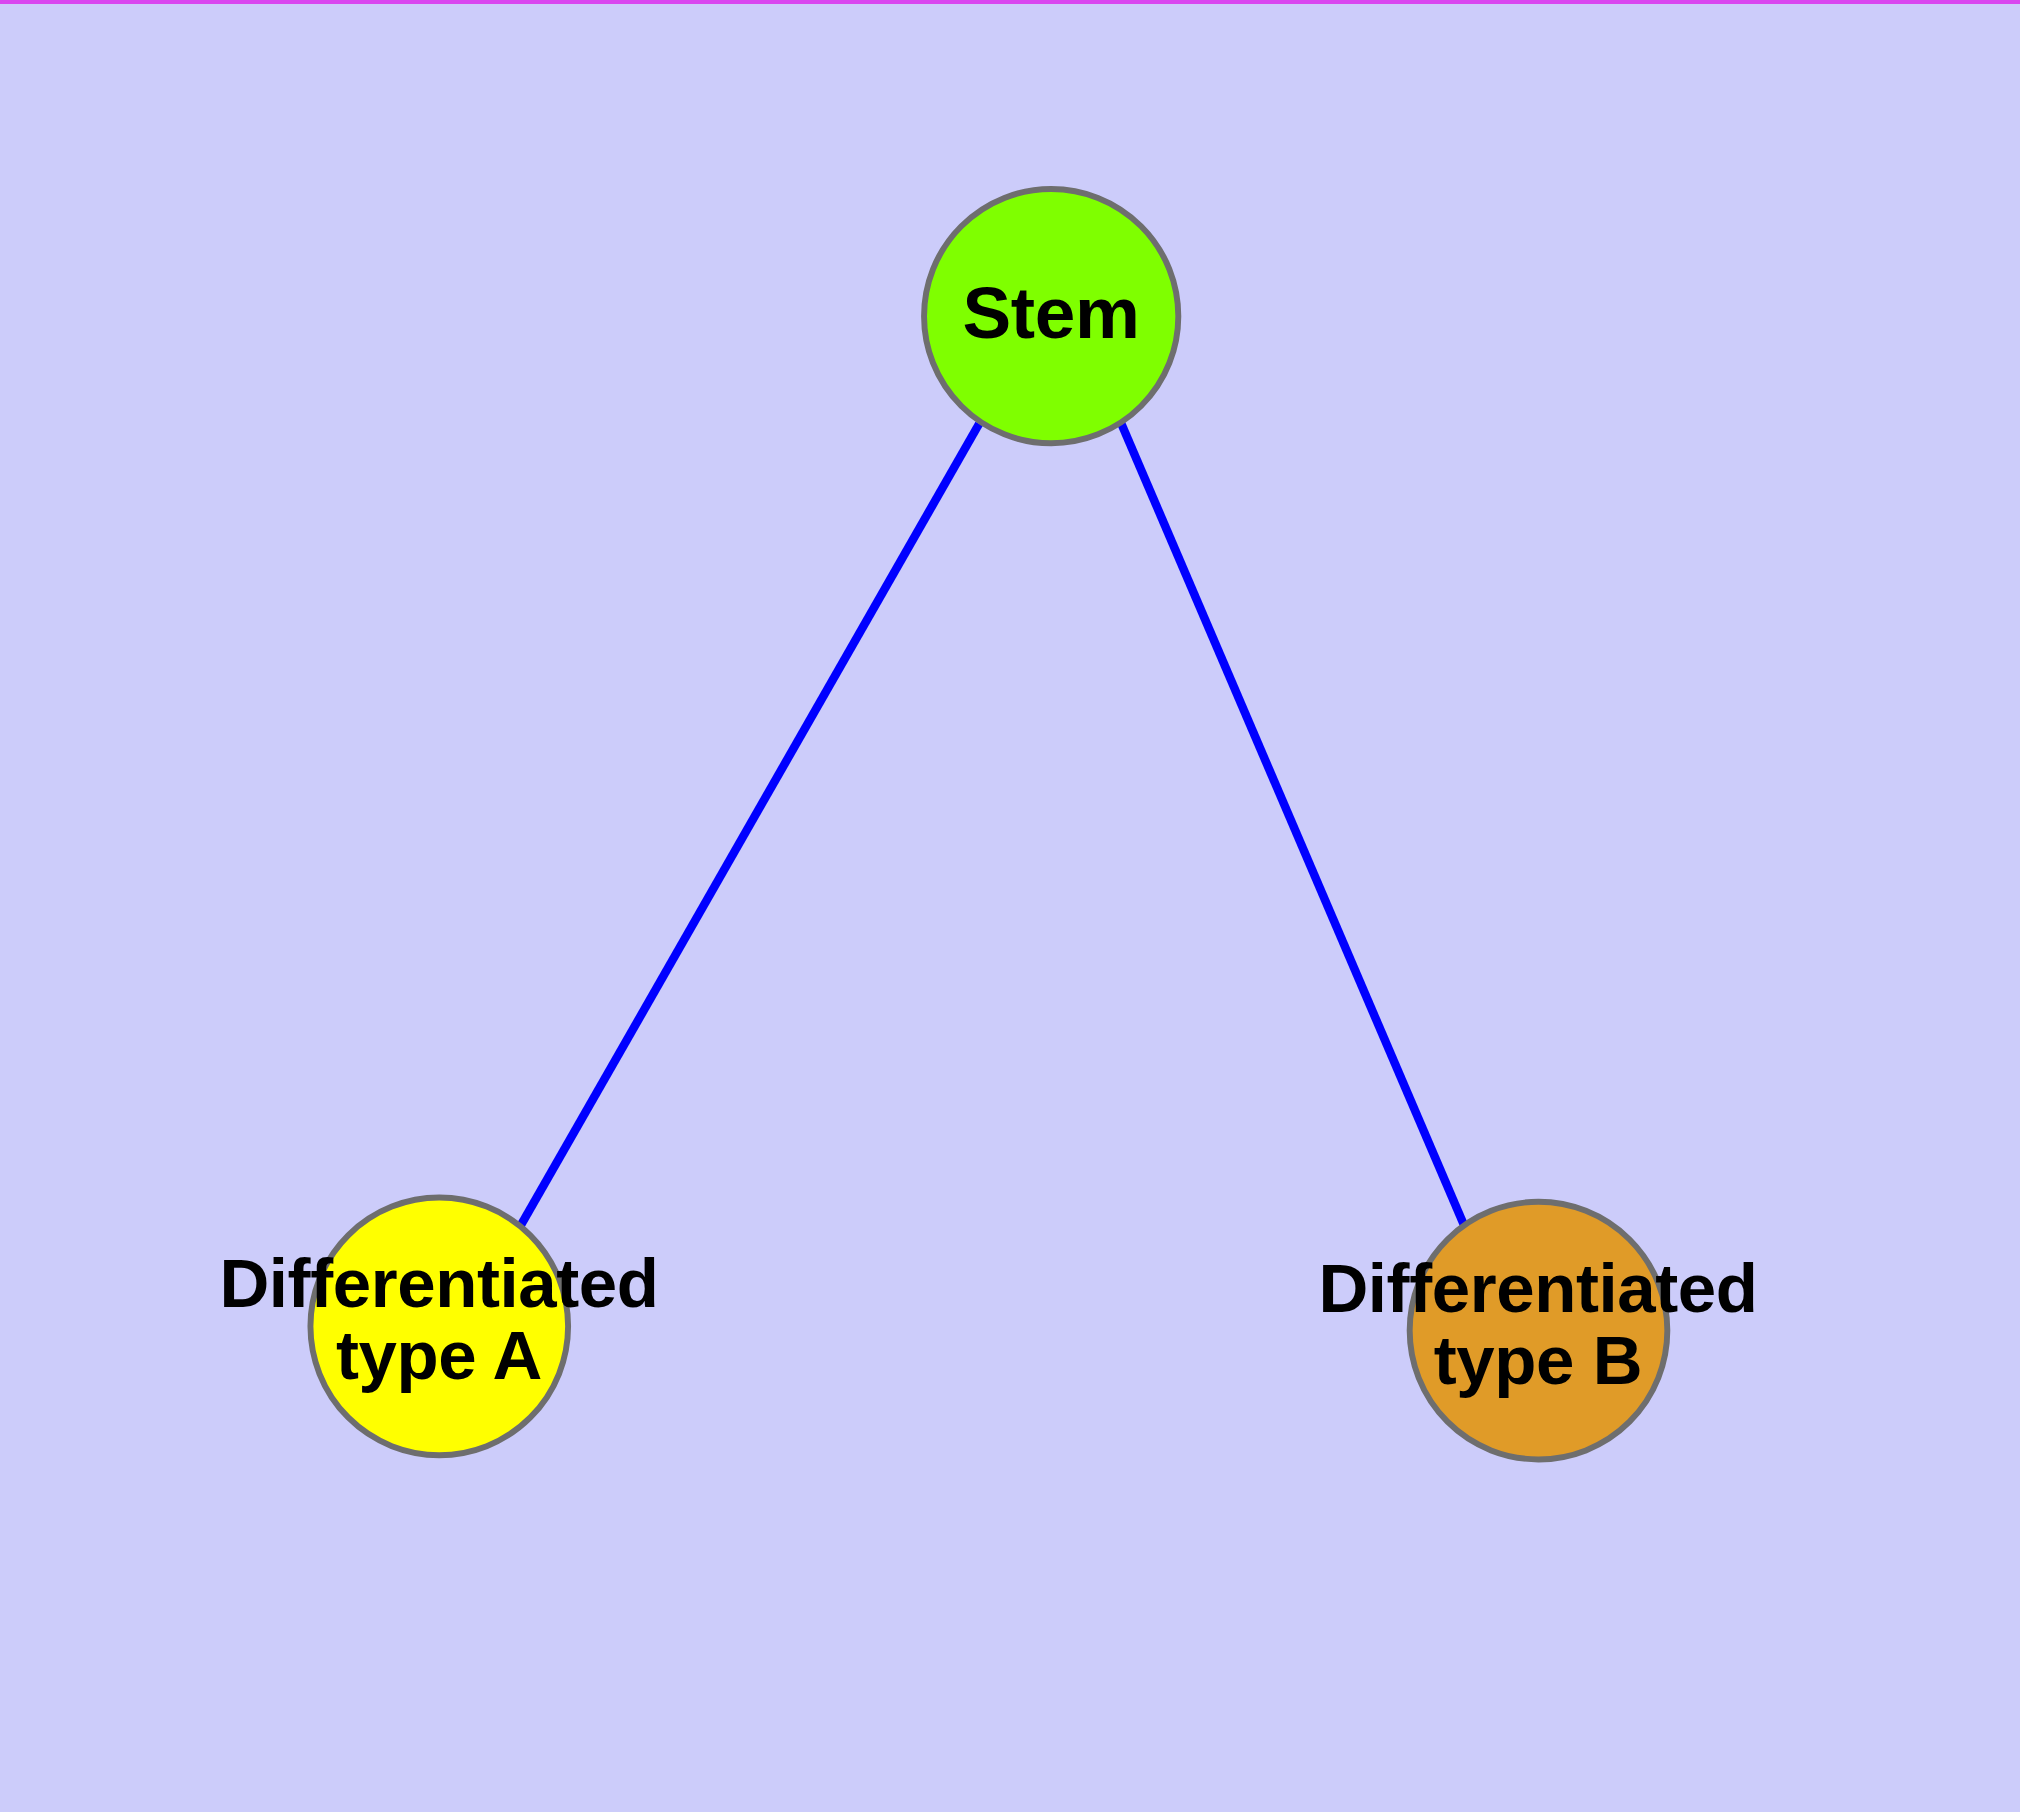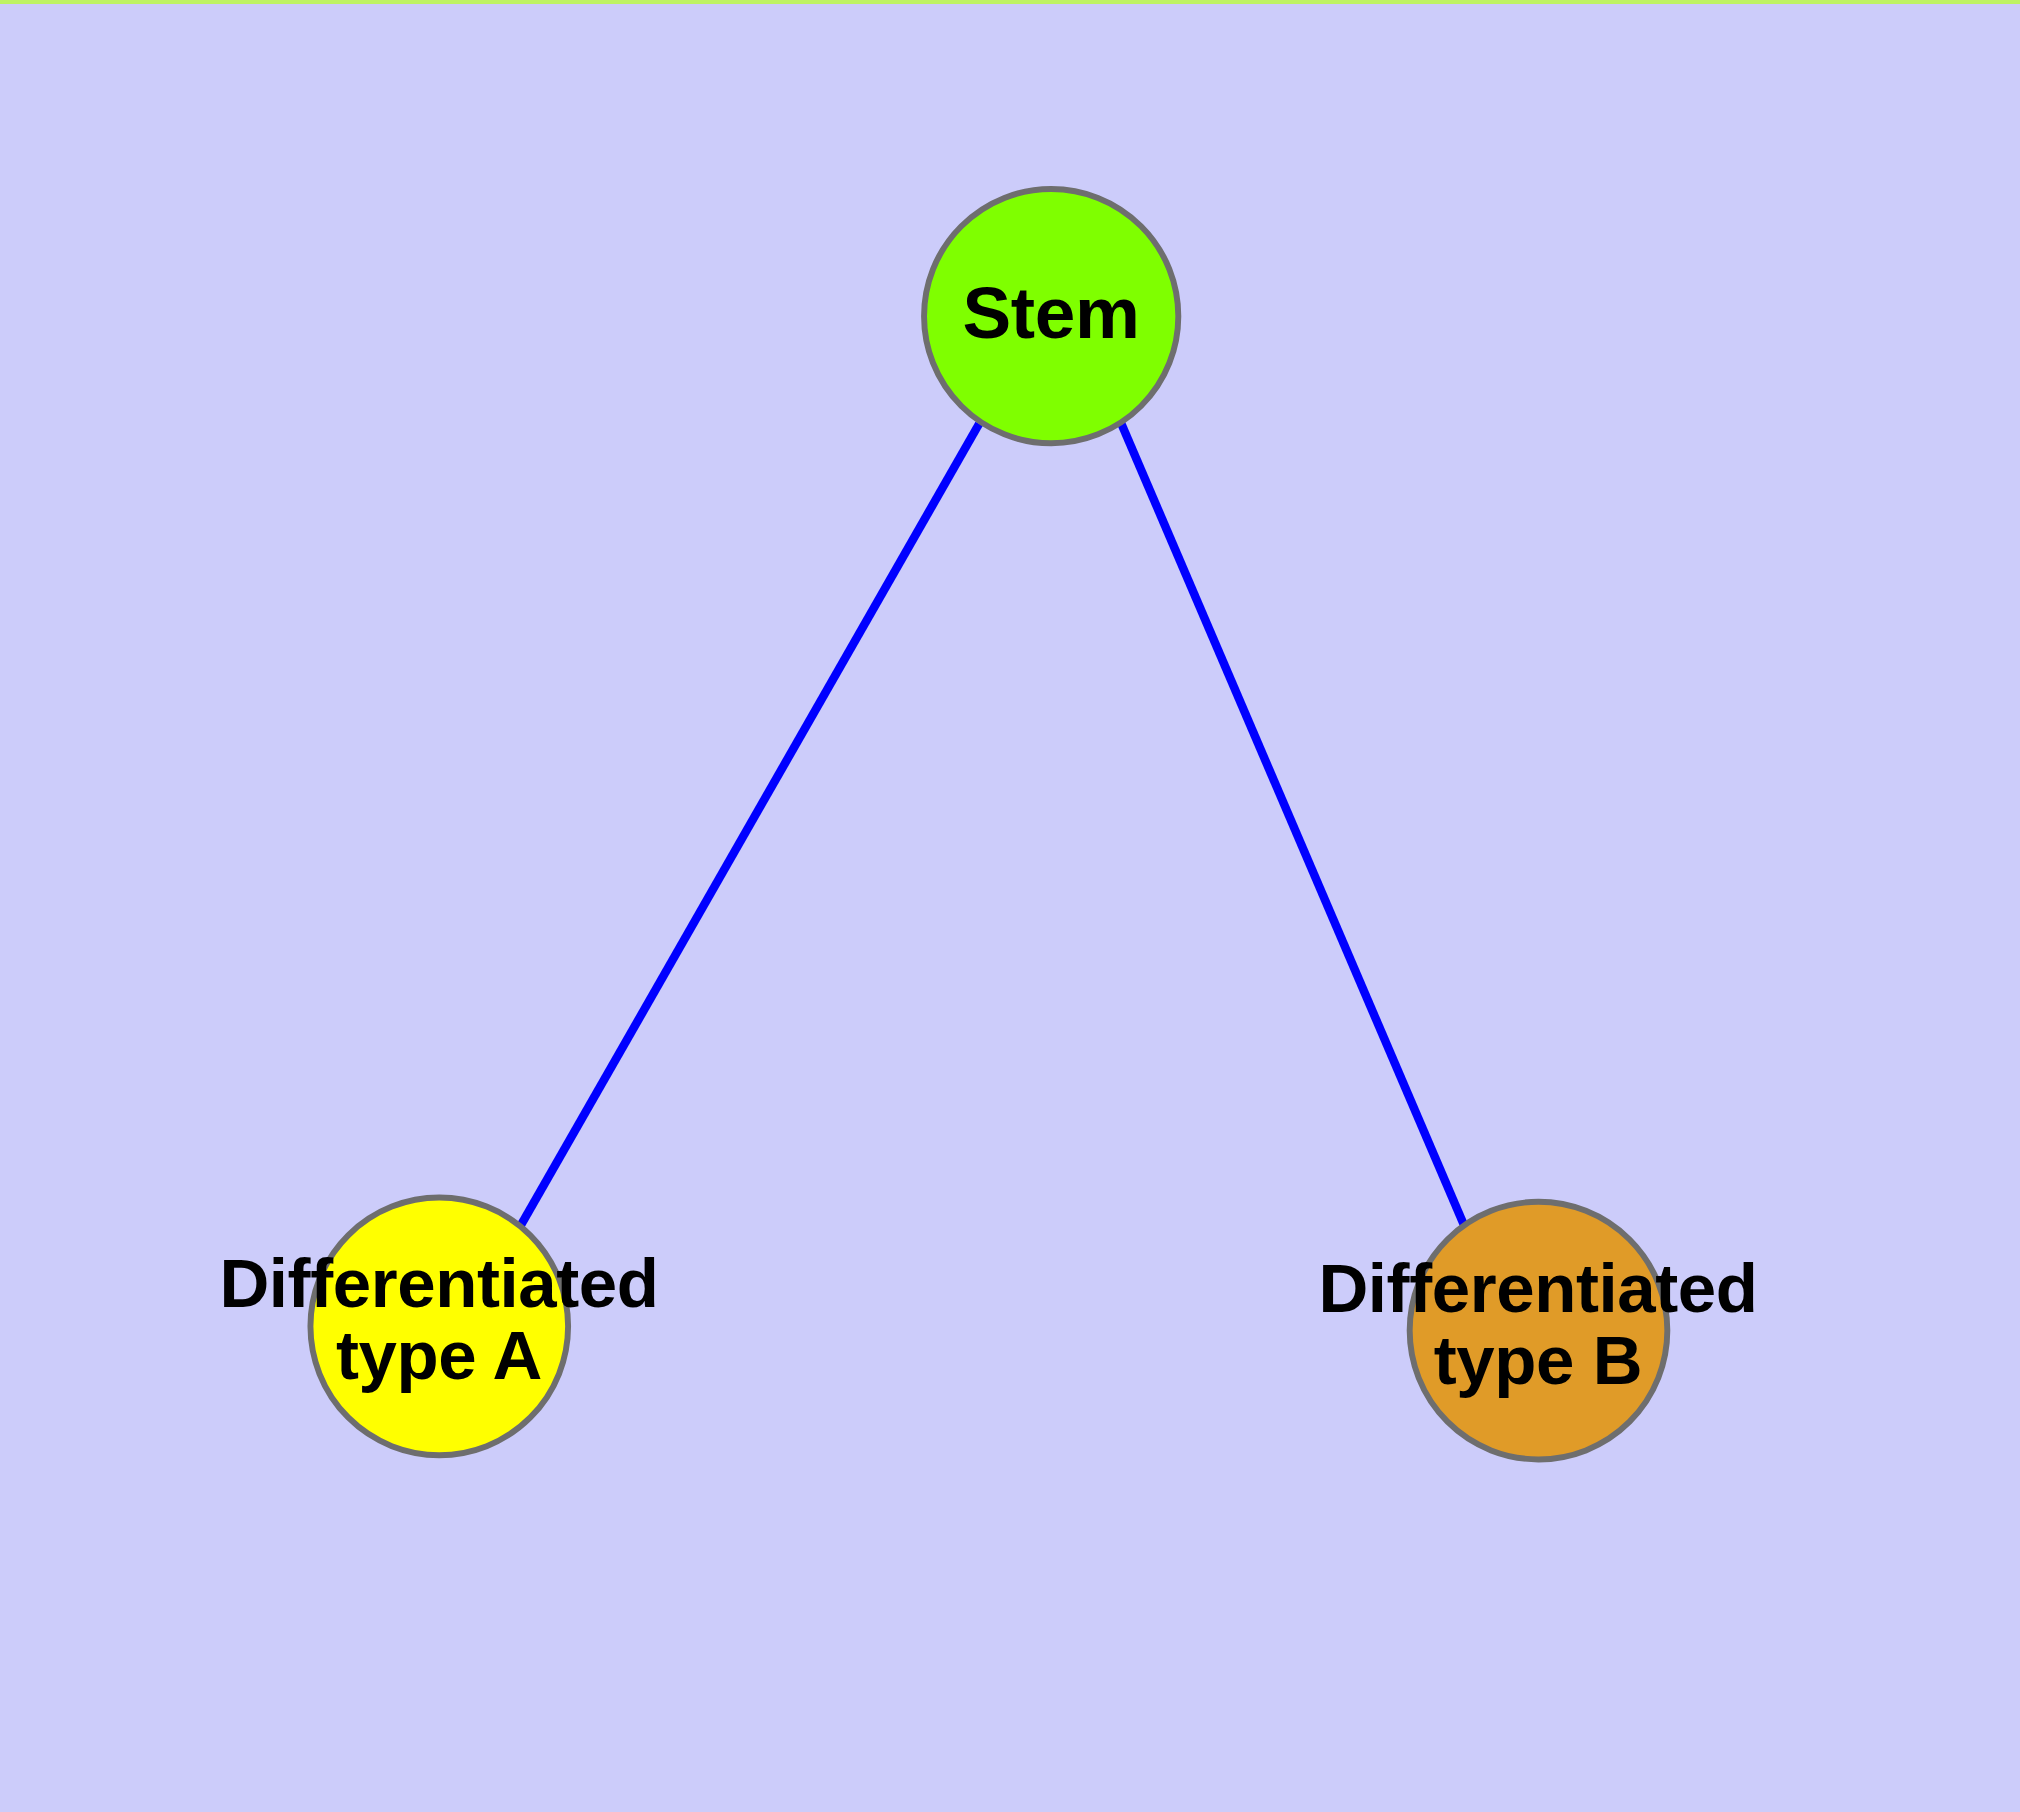--- a/index.html
+++ b/index.html
@@ -6,21 +6,21 @@
   html, body {
     margin: 0;
     padding: 0;
     background: #ffffff;
   }
   #canvas {
     position: relative;
     width: 2021px;
     height: 1812px;
     overflow: hidden;
-    background: #bef264;
+    background: #d946ef;
     font-family: "Liberation Sans", "DejaVu Sans", sans-serif;
   }
   #plot-background {
     position: absolute;
     left: 0;
     top: 4.2px;
     width: 2021px;
     height: 1808px;
     background: #ccccfa;
   }

